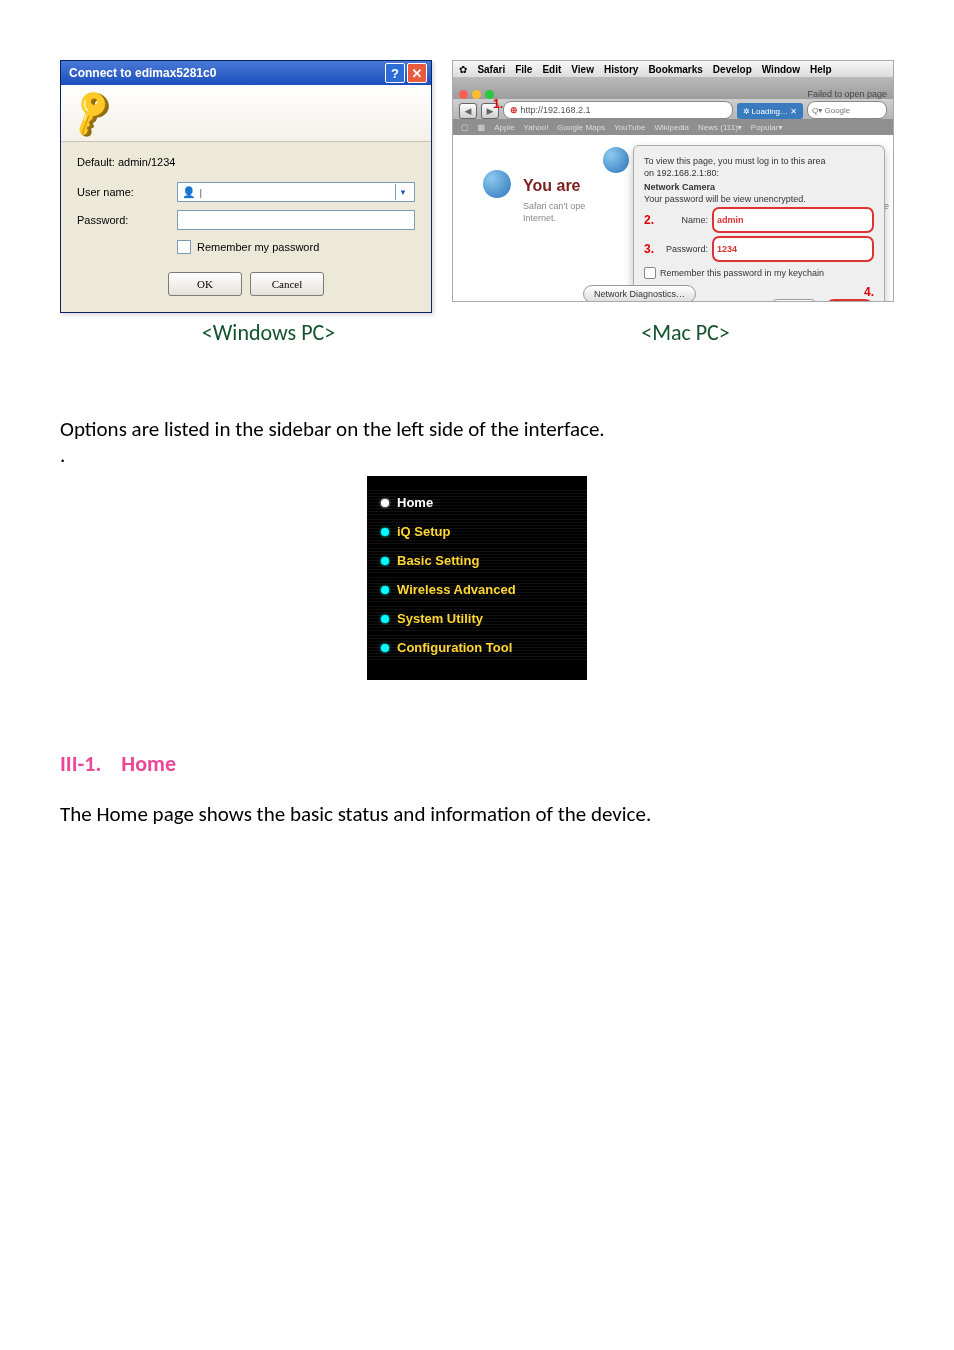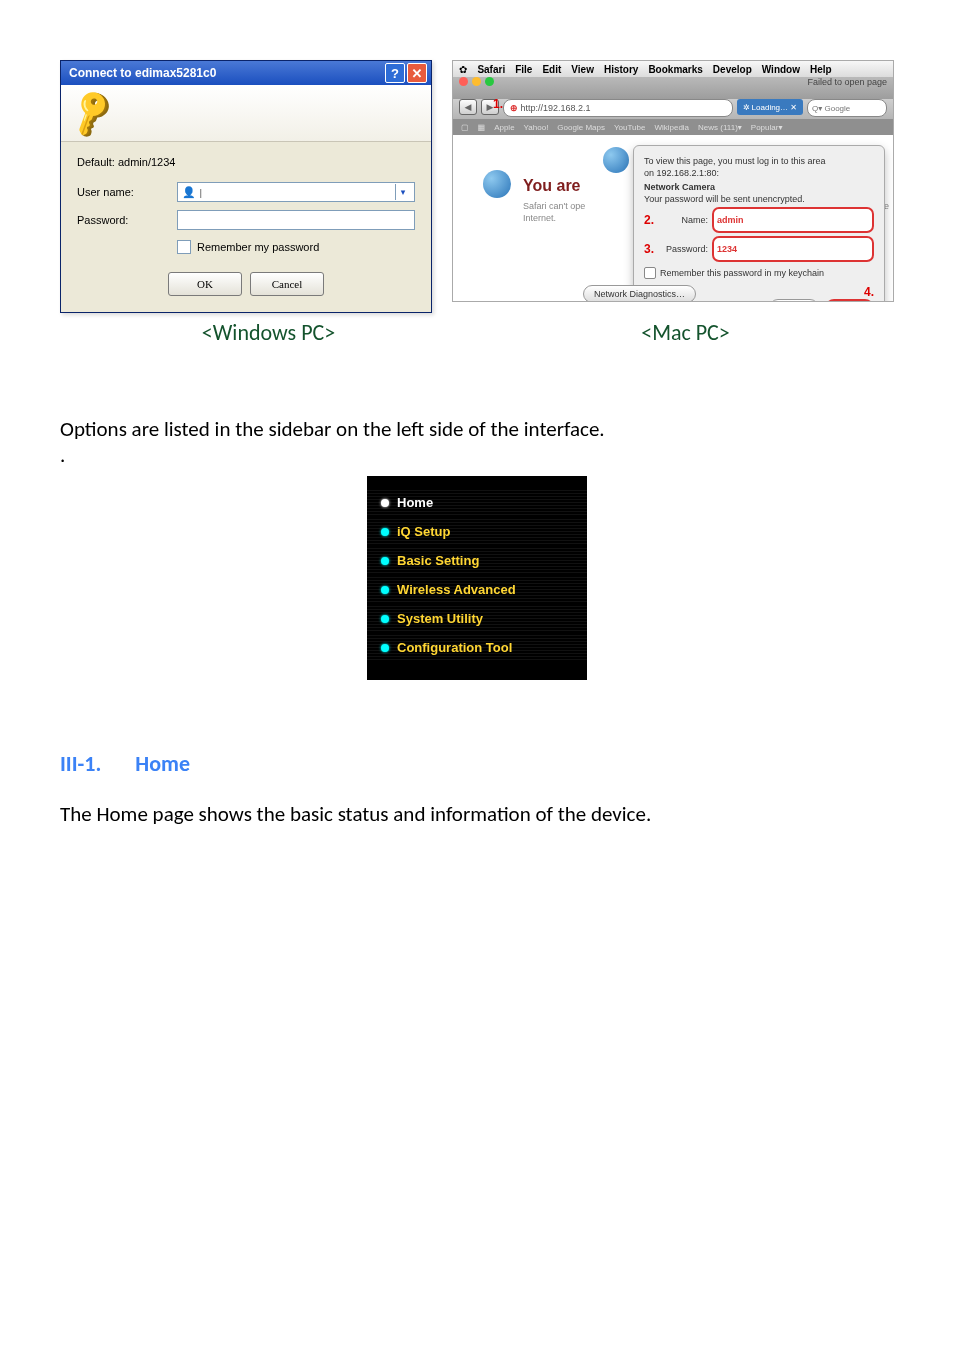--- a/index.html
+++ b/index.html
@@ -22,21 +22,21 @@
   .combo{display:flex;align-items:center}
   .combo .drop{width:14px;height:16px;margin-left:auto;border-left:1px solid #7f9db9;color:#1b4fbf;display:flex;align-items:center;justify-content:center;font-size:9px}
   .win-body .chk{margin:10px 0 18px 100px;display:flex;align-items:center;gap:6px}
   .win-body .chk .box{width:12px;height:12px;border:1px solid #7f9db9;background:#fff}
   .win-btns{display:flex;justify-content:center;gap:8px}
   .xpbtn{min-width:72px;height:22px;border:1px solid #7a7a7a;background:linear-gradient(#fff,#e4e2d8);border-radius:3px;font:11px Tahoma;display:flex;align-items:center;justify-content:center}
   
   .mac{flex:1;border:1px solid #aaa;background:#efefef;font:10px 'Lucida Grande',Arial,sans-serif;color:#333;position:relative;height:240px;overflow:hidden}
   .mac-menu{background:linear-gradient(#f7f7f7,#dcdcdc);height:16px;display:flex;align-items:center;gap:10px;padding:0 6px;font-weight:bold;color:#000;font-size:10px}
   .mac-menu span:first-child{font-weight:normal}
-  .mac-tabbar{height:22px;background:linear-gradient(#b9b9b9,#9d9d9d);display:flex;align-items:flex-start;padding:0 6px;gap:4px}
+  .mac-tabbar{height:22px;background:linear-gradient(#b9b9b9,#9d9d9d);display:flex;align-items:flex-end;padding:0 6px;gap:4px}
   .traffic{display:flex;gap:4px;margin-right:6px}
   .dot{width:9px;height:9px;border-radius:50%}
   .dot.r{background:#ff5f57}.dot.y{background:#febc2e}.dot.g{background:#28c840}
   .mac-annot{position:absolute;color:#d00;font:bold 12px Arial}
   .addr{flex:1;height:16px;background:#fff;border:1px solid #888;border-radius:8px;display:flex;align-items:center;padding:0 6px;font-size:9px;color:#555}
   .mac-right{height:16px;padding:0 6px;background:#3a7abf;color:#fff;border-radius:3px;font-size:8px;display:flex;align-items:center;gap:2px}
   .gsearch{height:16px;width:70px;background:#fff;border:1px solid #888;border-radius:8px;font-size:8px;color:#777;display:flex;align-items:center;padding:0 4px}
   .mac-tool{height:16px;background:#8f8f8f;color:#ddd;font-size:8px;display:flex;align-items:center;gap:9px;padding:0 8px}
   .mac-body{position:relative;height:186px;background:#fff}
   .sheet{position:absolute;left:180px;top:10px;width:230px;background:#efefef;border:1px solid #aaa;border-radius:6px;padding:8px 10px 10px 10px;box-shadow:0 4px 10px rgba(0,0,0,.25);font-size:9px;color:#333}
@@ -61,21 +61,21 @@
   .para{font:21px Calibri,Arial;color:#000;margin-top:70px}
   .dot-alone{font:21px Calibri}
   
   .sbwrap{display:flex;justify-content:center;margin-top:8px}
   .sidebar{width:220px;background:#000;padding:12px 0 18px 0}
   .sidebar .item{display:flex;align-items:center;gap:8px;padding:7px 14px;font:bold 13px Arial;color:#ffd633;background:repeating-linear-gradient(#000 0 2px,#111 2px 3px)}
   .sidebar .item .b{width:8px;height:8px;border-radius:50%;background:#0ff;box-shadow:0 0 3px #0ff}
   .sidebar .item.sel{color:#fff}
   .sidebar .item.sel .b{background:#fff;box-shadow:0 0 3px #fff}
   
-  .hrow{display:flex;align-items:baseline;gap:34px;margin-top:70px;font:bold 22px Calibri;color:#3b82f6}
+  .hrow{display:flex;align-items:baseline;gap:20px;margin-top:70px;font:bold 22px Calibri;color:#ec4899}
   .htxt{font:21px Calibri;margin-top:24px}
   .mac-title-right{margin-left:auto;font-size:9px;color:#444}
   .navbtn{width:16px;height:14px;border:1px solid #666;background:linear-gradient(#fdfdfd,#cfcfcf);border-radius:3px;display:flex;align-items:center;justify-content:center;font-size:9px;color:#666}
 </style>
 </head>
 <body>
 
 <div class="page">
 
   <div class="row1">
@@ -169,21 +169,21 @@
         <div class="globe2"></div>
         <div class="bigtxt">You are</div>
         <div class="subtxt">Safari can't ope</div>
         <div class="subtxt" style="top:78px">Internet.</div>
         <div class="subtxt" style="left:auto;right:4px;top:66px">n't conne</div>
 
         <div class="sheet">
           <div class="line">To view this page, you must log in to this area</div>
           <div class="line">on 192.168.2.1:80:</div>
           <div class="line" style="margin-top:4px;font-weight:bold">Network Camera</div>
-          <div class="line">Your password will be sent unencrypted.</div>
+          <div class="line">Your password will be view unencrypted.</div>
           <div class="frow red">
             <span class="mac-annot" style="position:static">2.</span>
             <span class="l">Name:</span>
             <input value="admin" style="">
           </div>
           <div class="frow red">
             <span class="mac-annot" style="position:static">3.</span>
             <span class="l">Password:</span>
             <input value="1234" style="">
           </div>

